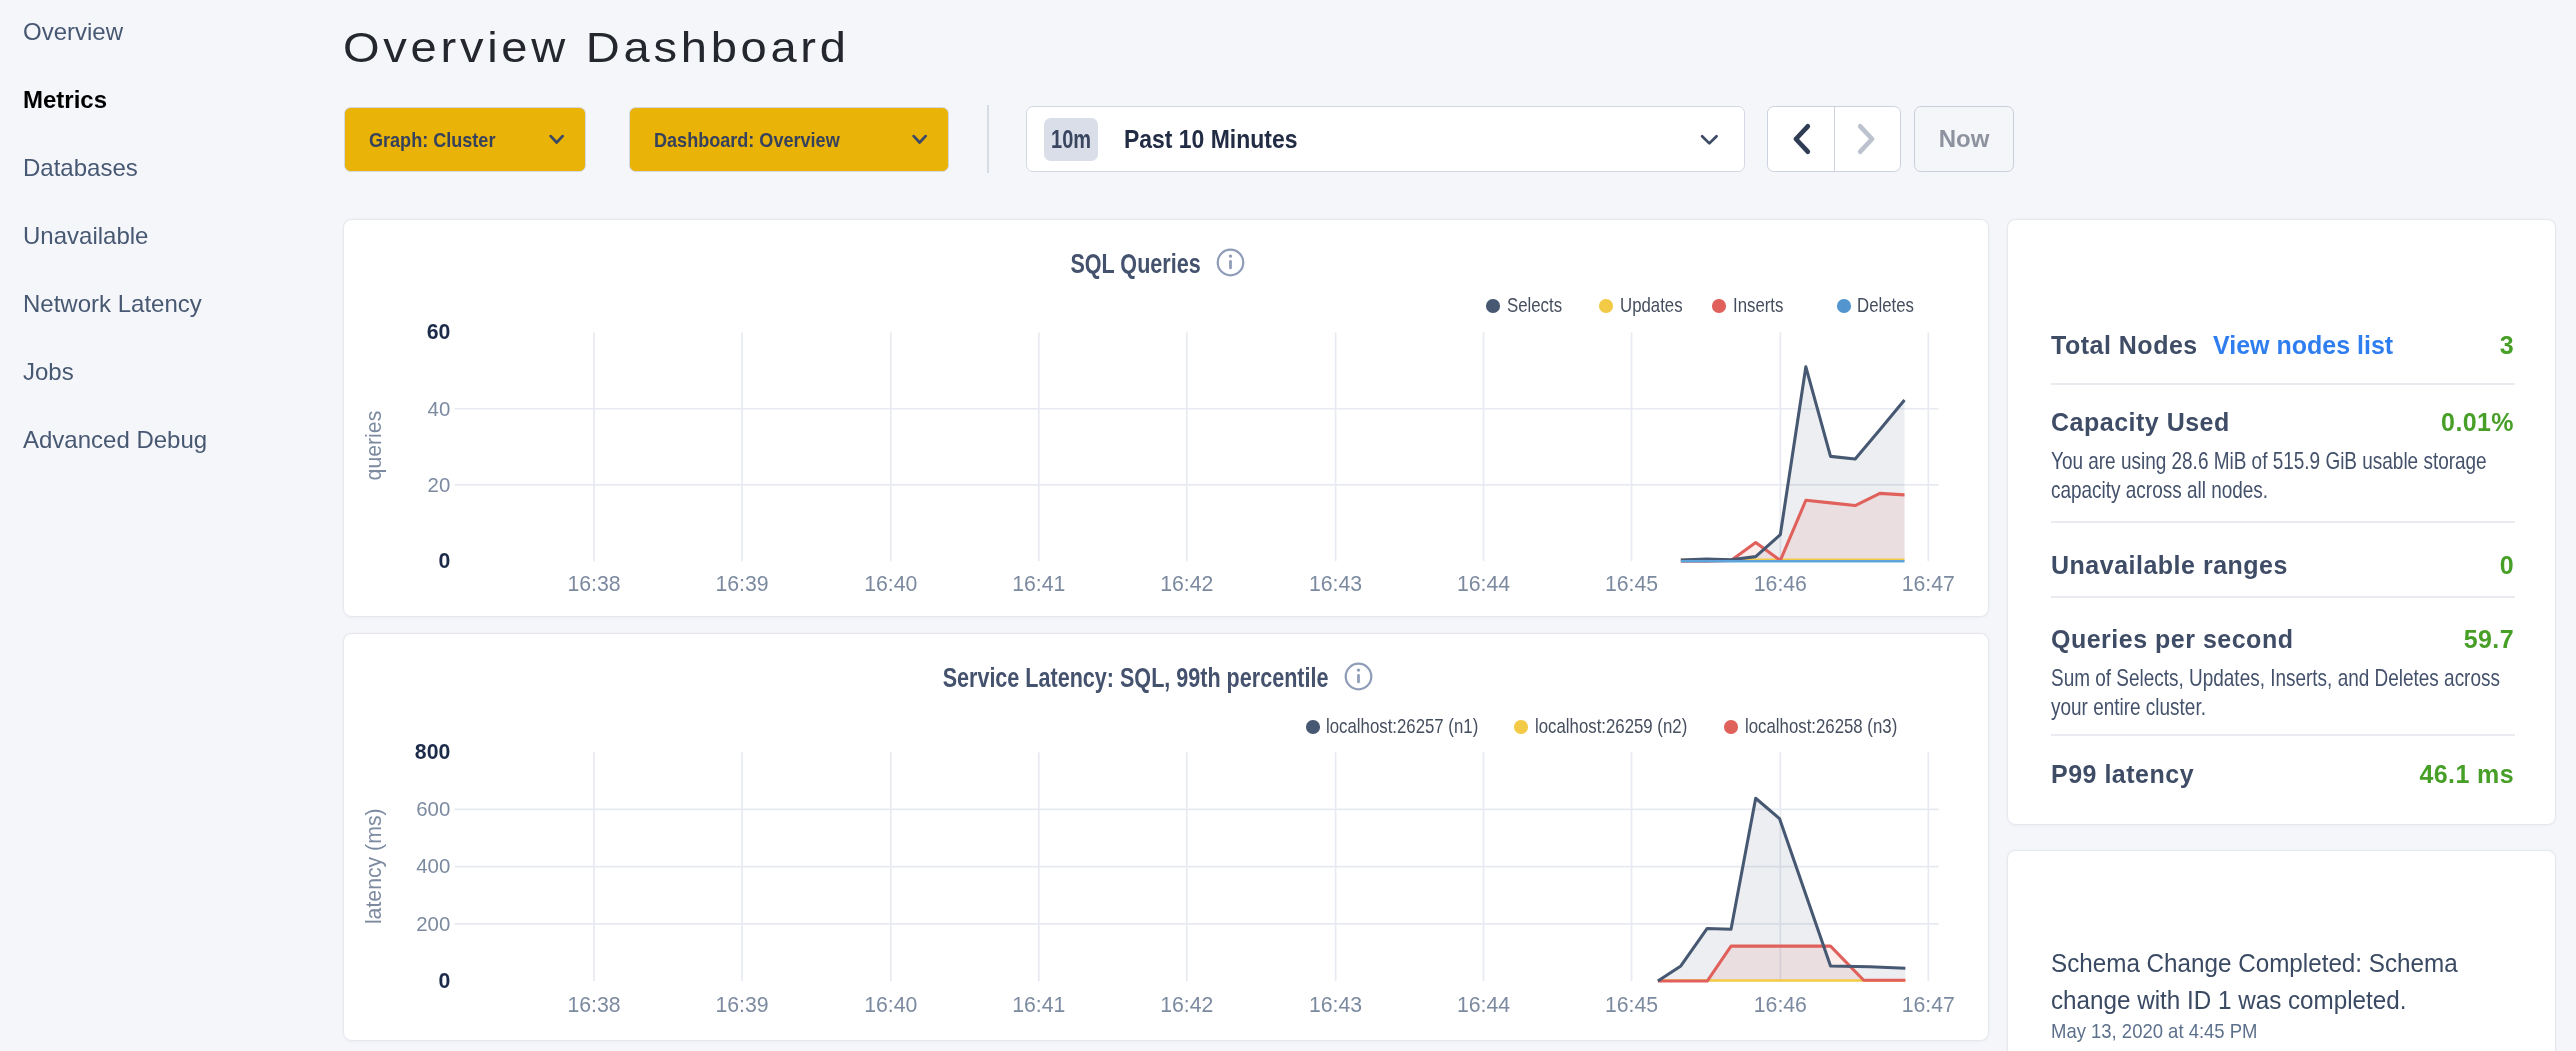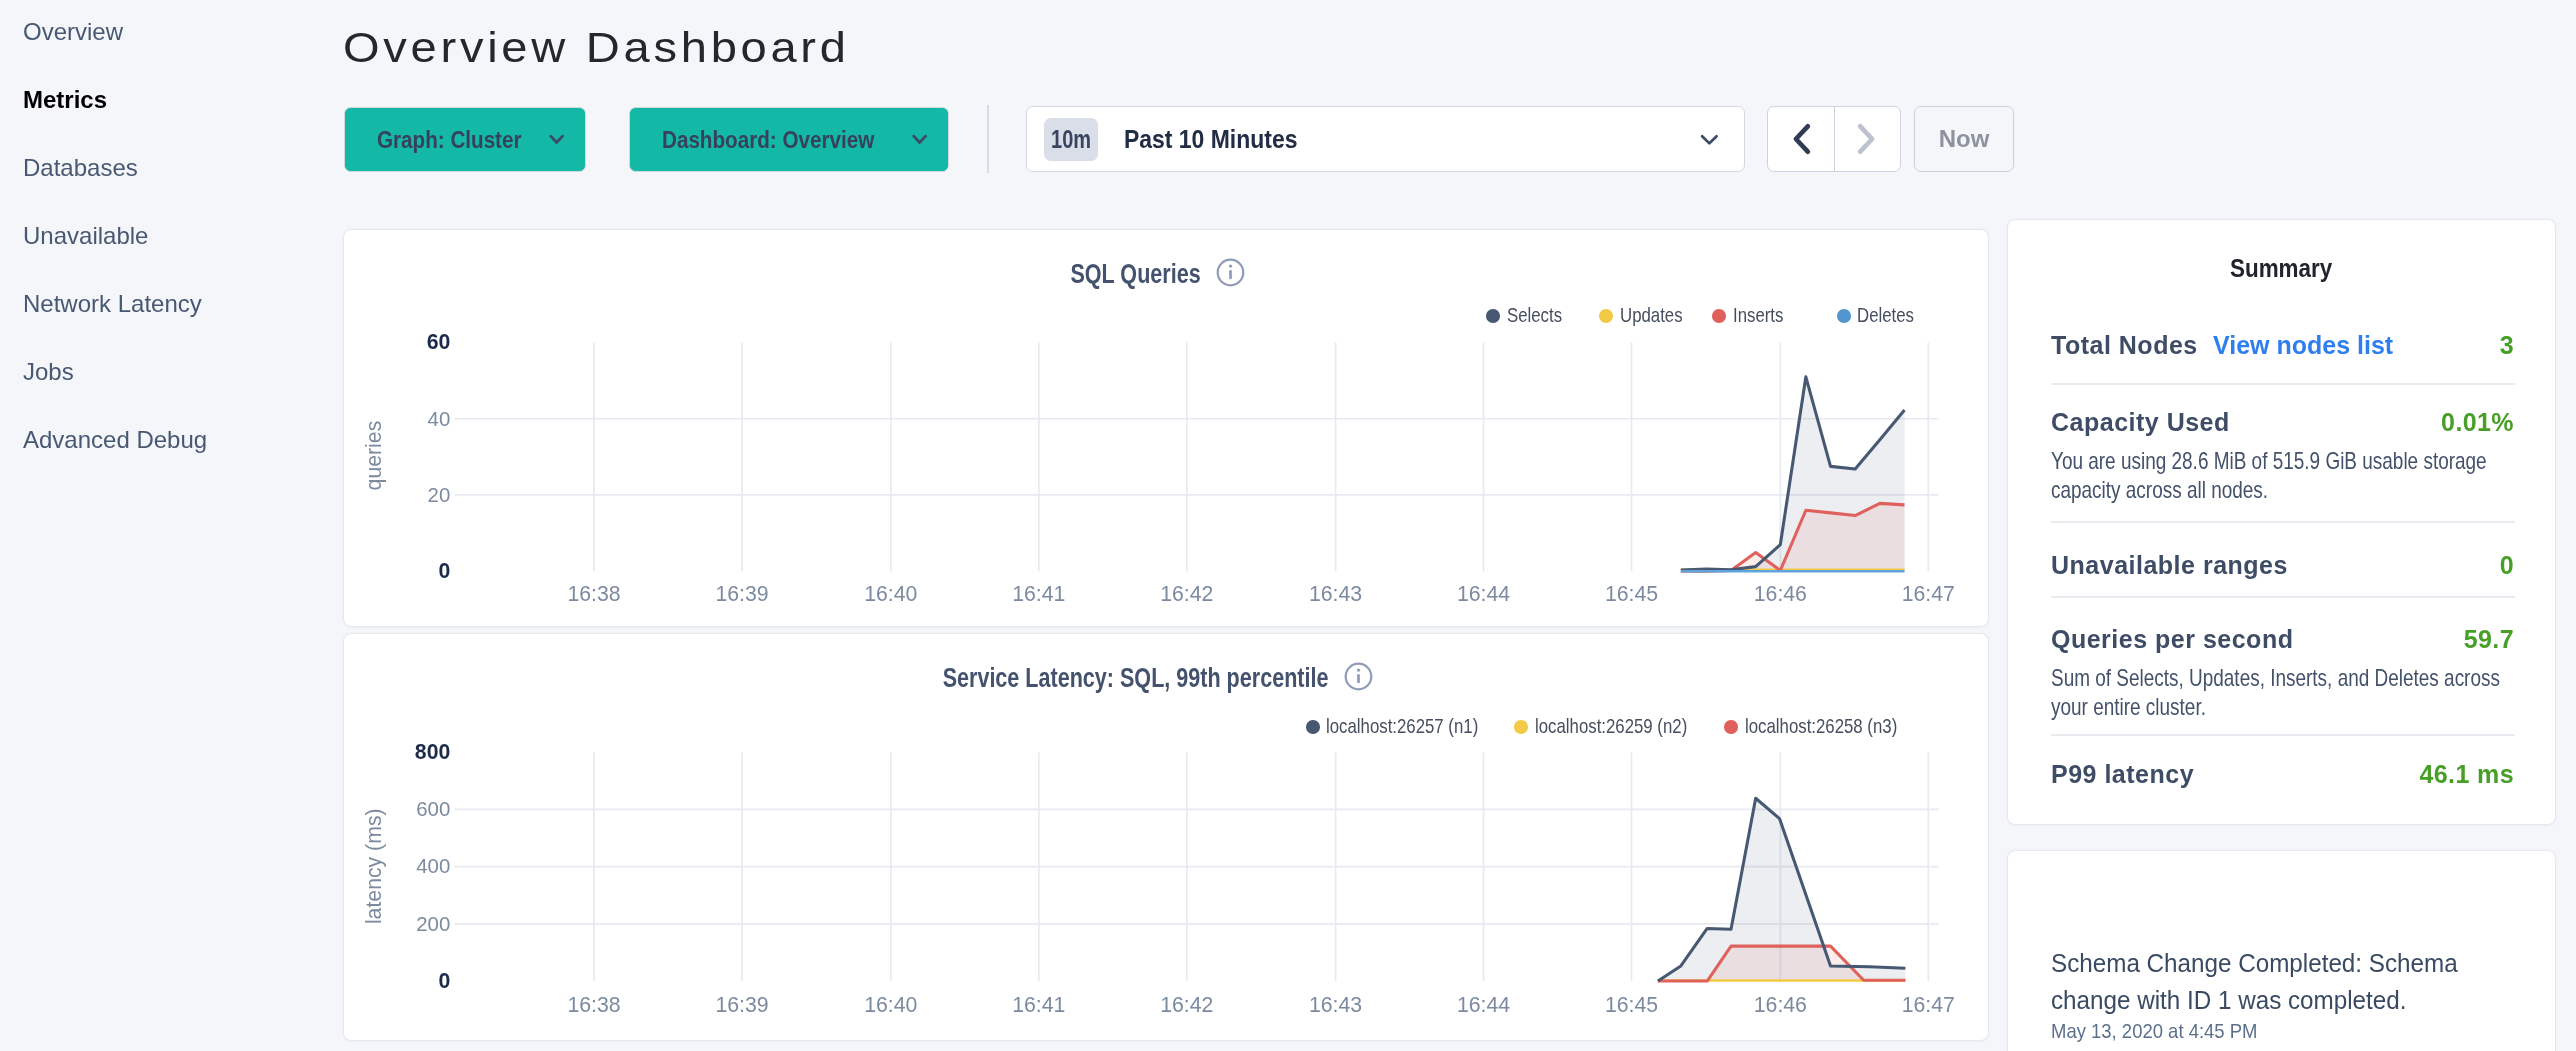--- a/index.html
+++ b/index.html
@@ -16,23 +16,23 @@
 .nav { position:absolute; left:23px; top:-1.7px; }
 .nav div { height:68px; display:flex; align-items:center; font-size:24px; color:#475872; }
 .nav .active { color:#000000; font-weight:700; }
 
 
 h1 { position:absolute; left:343px; top:23px; font-size:43px; font-weight:400; color:#24272e;
      letter-spacing:3.4px; white-space:nowrap; transform:scaleX(1.095); transform-origin:0 50%; }
 
 
 .btn {
-  position:absolute; background:#14b8a6; border:1.7px solid #d3d8e2; border-radius:6.8px;
+  position:absolute; background:#eab308; border:1.7px solid #d3d8e2; border-radius:6.8px;
   display:flex; align-items:center;
-  color:#36425c; font-weight:700; font-size:24px; padding-left:32px;
+  color:#36425c; font-weight:700; font-size:21px; padding-left:24px;
 }
 .btn .bt { display:inline-block; transform:scaleX(0.86); transform-origin:0 50%; white-space:nowrap; }
 .btn svg { position:absolute; right:21px; }
 .divider { position:absolute; left:987px; top:105px; width:1.7px; height:68px; background:#d8dce4; }
 .timebox {
   position:absolute; left:1026px; top:106px; width:719px; height:66px;
   background:#fff; border:1.7px solid #d3d8e2; border-radius:6.8px;
   display:flex; align-items:center;
 }
 .badge {
@@ -53,21 +53,21 @@
 .arrows .half:first-child { border-right:1.7px solid #ccd2de; }
 .nowbtn {
   position:absolute; left:1914px; top:106px; width:100px; height:66px;
   border:1.7px solid #c9cfdc; border-radius:6.8px;
   display:flex; align-items:center; justify-content:center;
   font-size:24px; font-weight:700; color:#8d939e;
 }
 
 
 .card { position:absolute; background:#fff; border:1.7px solid #e4e7ec; border-radius:8.5px; box-shadow:0 0.9px 2.6px rgba(60,70,90,.05); }
-#chart1 { left:343px; top:219px; width:1646px; height:398px;margin-top:10px; }
+#chart1 { left:343px; top:219px; width:1646px; height:398px; }
 #chart2 { left:343px; top:633px; width:1646px; height:408px; }
 #summary { left:2007px; top:219px; width:549px; height:606px; }
 #events { left:2007px; top:850px; width:549px; height:221px; }
 
 .ctitle {
   position:absolute; left:0; width:1584px; text-align:center;
   font-size:28px; font-weight:700; color:#44526e; white-space:nowrap;
 }
 .ctitle span { display:inline-block; transform:scaleX(0.77); }
 .infoicon { position:absolute; }
@@ -246,21 +246,20 @@
         <text x="1166" y="444">16:43</text>
       <text x="1340" y="444">16:44</text>
         <text x="1514" y="444">16:45</text>
       <text x="1689" y="444">16:46</text>
         <text x="1863" y="444">16:47</text>
     </g>
   </svg>
 </div>
 
 <div class="card" id="summary">
-  <div class="cardtitle" style="top:34px;"><span>Summary</span></div>
   <div class="srow" style="top:111px;">
     <span class="slabel">Total Nodes</span>
       <span class="slink">View nodes list</span>
       <span class="sval">3</span>
   </div>
   <div class="ssep" style="top:163px;"></div>
   <div class="srow" style="top:188px;">
     <span class="slabel">Capacity Used</span>
       <span class="sval">0.01%</span>
   </div>

